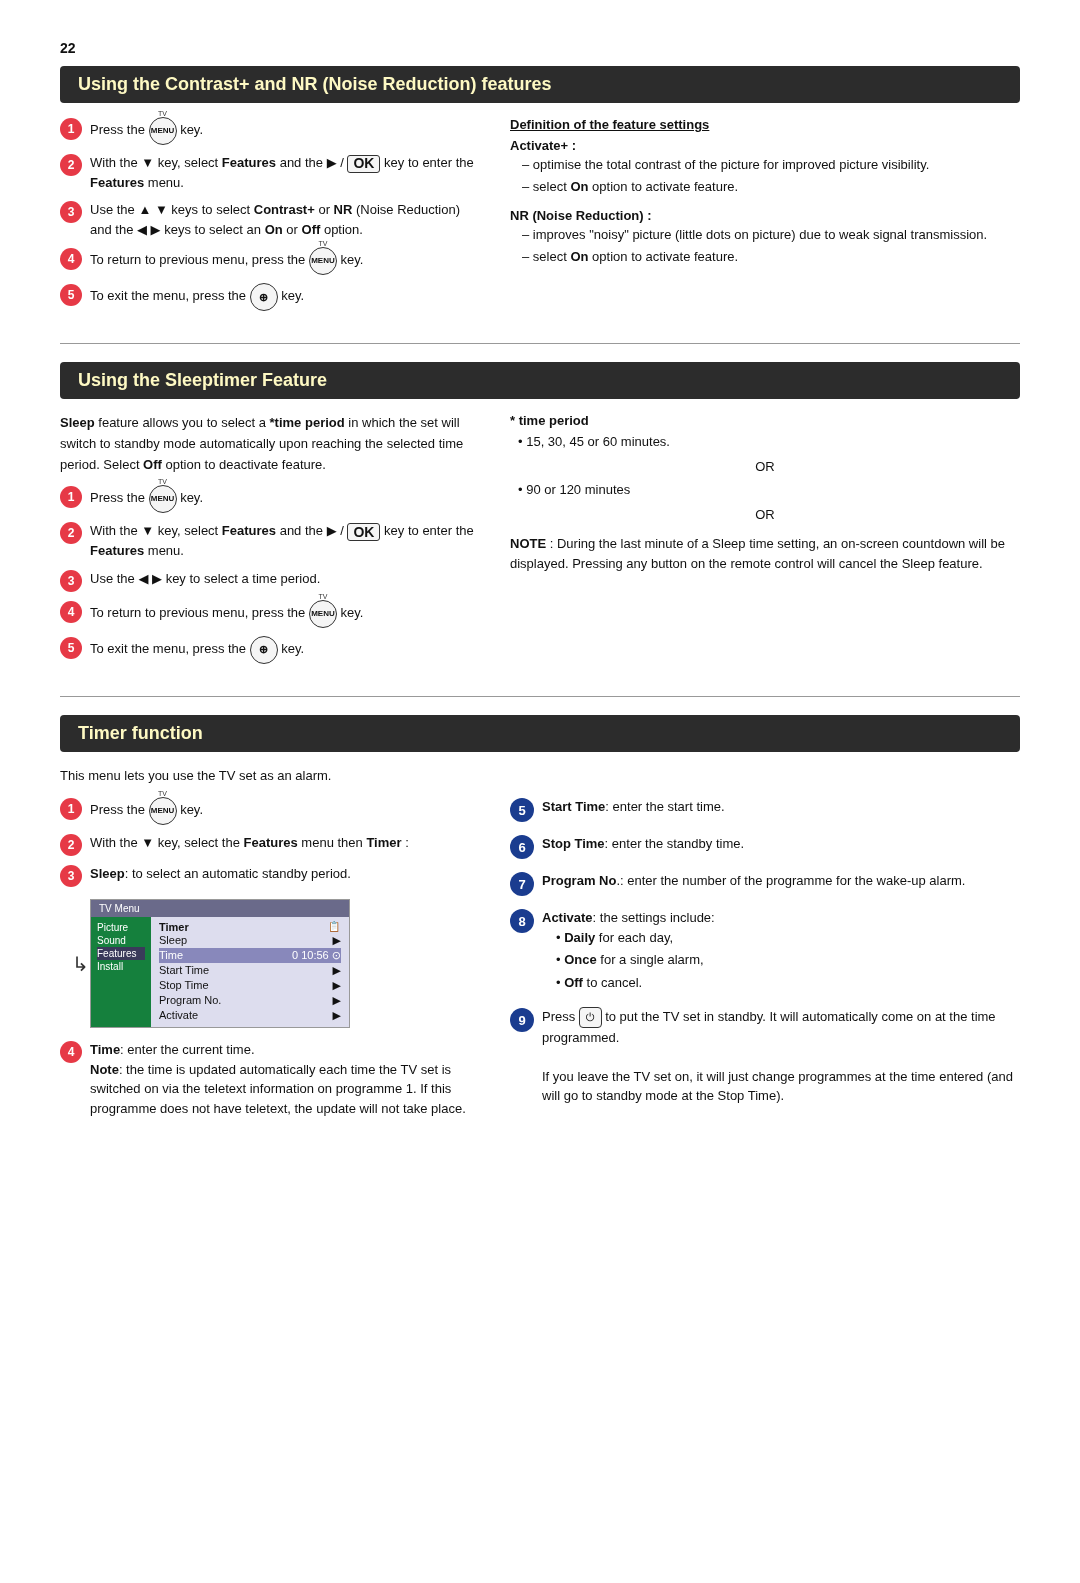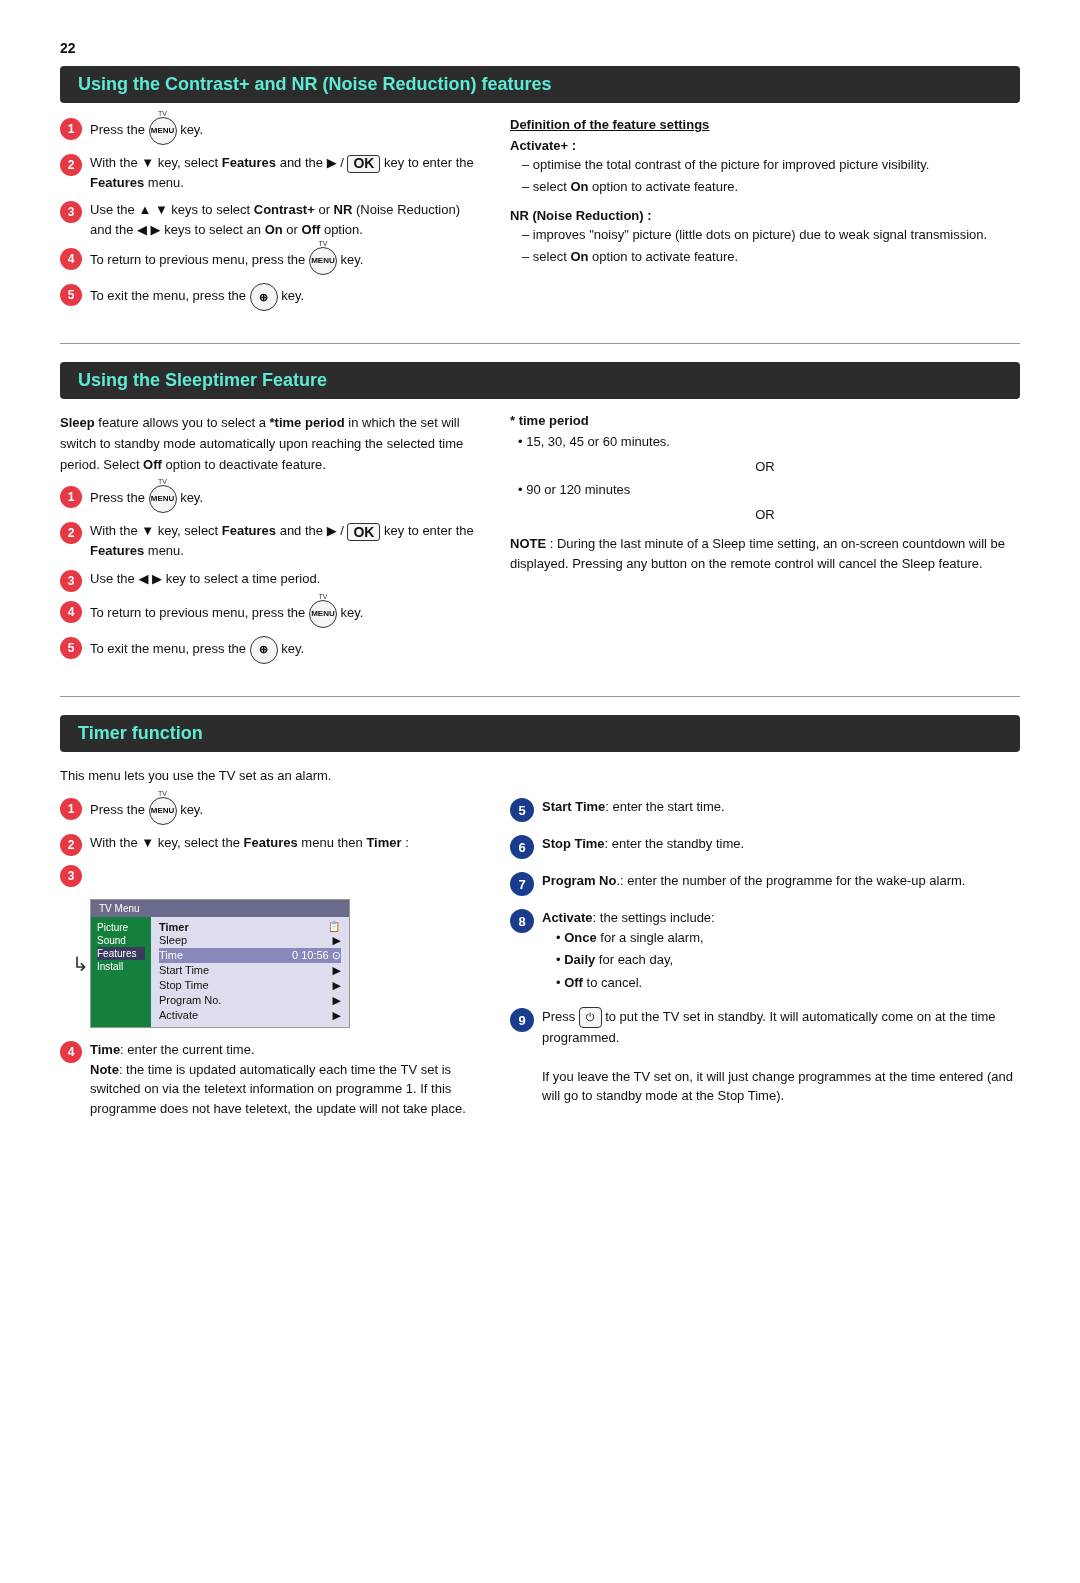--- a/index.html
+++ b/index.html
@@ -15,21 +15,21 @@
     .page-number {
       font-weight: bold;
       font-size: 14px;
       margin-bottom: 10px;
     }
     .section {
       margin-bottom: 24px;
     }
     .section-title {
       background: #1a1a2e;
-      color: #5eead4;
+      color: #fef9c3;
       font-size: 18px;
       font-weight: bold;
       padding: 8px 18px;
       border-radius: 4px;
       margin-bottom: 14px;
       display: inline-block;
       width: 100%;
     }
     .section-title.dark {
       background: #2c2c2c;
@@ -384,20 +384,23 @@
 
       <div class="step">
         <span class="step-num">2</span>
         <span class="step-content">
           With the ▼ key, select the <strong>Features</strong> menu then <strong>Timer</strong> :
         </span>
       </div>
 
       <div class="step">
         <span class="step-num">3</span>
+        <span class="step-content">
+          <strong>Sleep</strong>: to select an automatic standby period.
+        </span>
       </div>
 
       <div style="margin: 8px 0 8px 30px; position:relative;">
         <div class="timer-diagram">
           <div class="timer-diagram-header">TV Menu</div>
           <div class="timer-diagram-body">
             <div class="timer-left-col">
               <div>Picture</div>
               <div>Sound</div>
               <div class="selected">Features</div>
@@ -467,22 +470,22 @@
         <span class="big-step-num">7</span>
         <span class="step-content">
           <strong>Program No</strong>.: enter the number of the programme for the wake-up alarm.
         </span>
       </div>
 
       <div class="step">
         <span class="big-step-num">8</span>
         <span class="step-content">
           <strong>Activate</strong>: the settings include:
+          <div class="bullet-item"><strong>Daily</strong>  for each day,</div>
           <div class="bullet-item"><strong>Once</strong> for a single alarm,</div>
-          <div class="bullet-item"><strong>Daily</strong>  for each day,</div>
           <div class="bullet-item"><strong>Off</strong> to cancel.</div>
         </span>
       </div>
 
       <div class="step">
         <span class="big-step-num">9</span>
         <span class="step-content">
           Press <span class="standby-btn">⏻</span> to put the TV set in standby. It will automatically come on at the time programmed.
           <br><br>
           If you leave the TV set on, it will just change programmes at the time entered (and will go to standby mode at the Stop Time).

